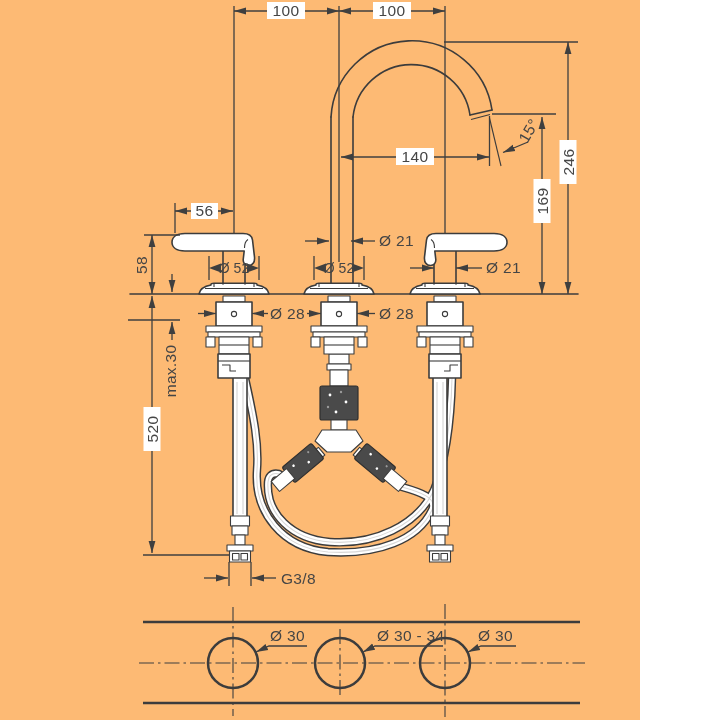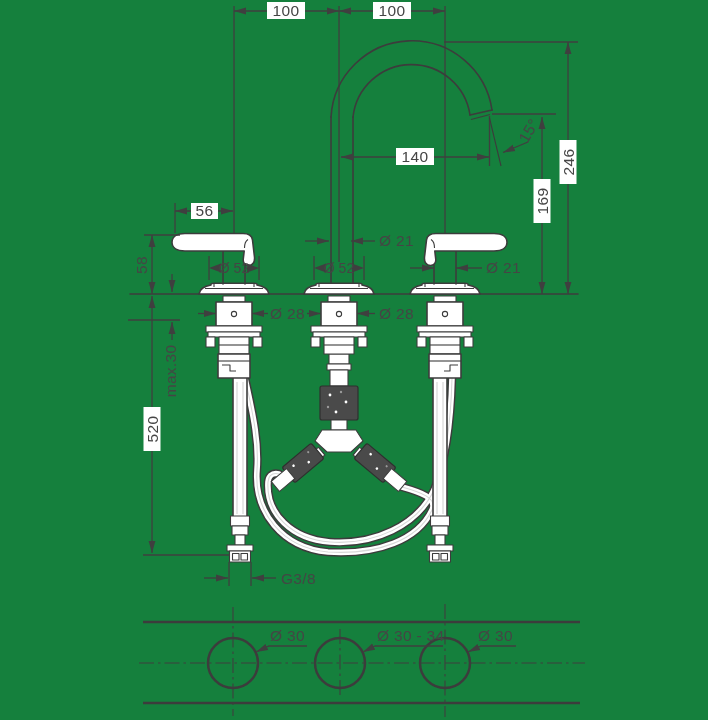--- a/index.html
+++ b/index.html
@@ -1,16 +1,16 @@
 <!DOCTYPE html>
 <html><head>
 <meta charset="utf-8">
 <style>
   html,body{margin:0;padding:0;background:#ffffff;}
-  .page{width:708px;height:720px;background:#15803d;position:relative;overflow:hidden;}
+  .page{width:640px;height:720px;background:#fdba74;position:relative;overflow:hidden;}
   svg{display:block;}
   .ln{stroke:#3f3f3f;stroke-width:1.3;fill:none;}
   .ob{stroke:#3c3c3c;stroke-width:1.6;fill:none;stroke-linejoin:round;stroke-linecap:round;}
   .ob2{stroke:#3c3c3c;stroke-width:1.1;fill:none;stroke-linejoin:round;}
   .wf{stroke:#3c3c3c;stroke-width:1.6;fill:#ffffff;stroke-linejoin:round;}
   .wf2{stroke:#3c3c3c;stroke-width:1.1;fill:#ffffff;stroke-linejoin:round;}
   .mask{fill:#ffffff;stroke:none;}
   .txt{font-family:"Liberation Sans", sans-serif;font-size:15.5px;fill:#454545;letter-spacing:.3px;}
   .txts{font-family:"Liberation Sans", sans-serif;font-size:14px;fill:#454545;}
   .tri{fill:#3f3f3f;stroke:none;}

